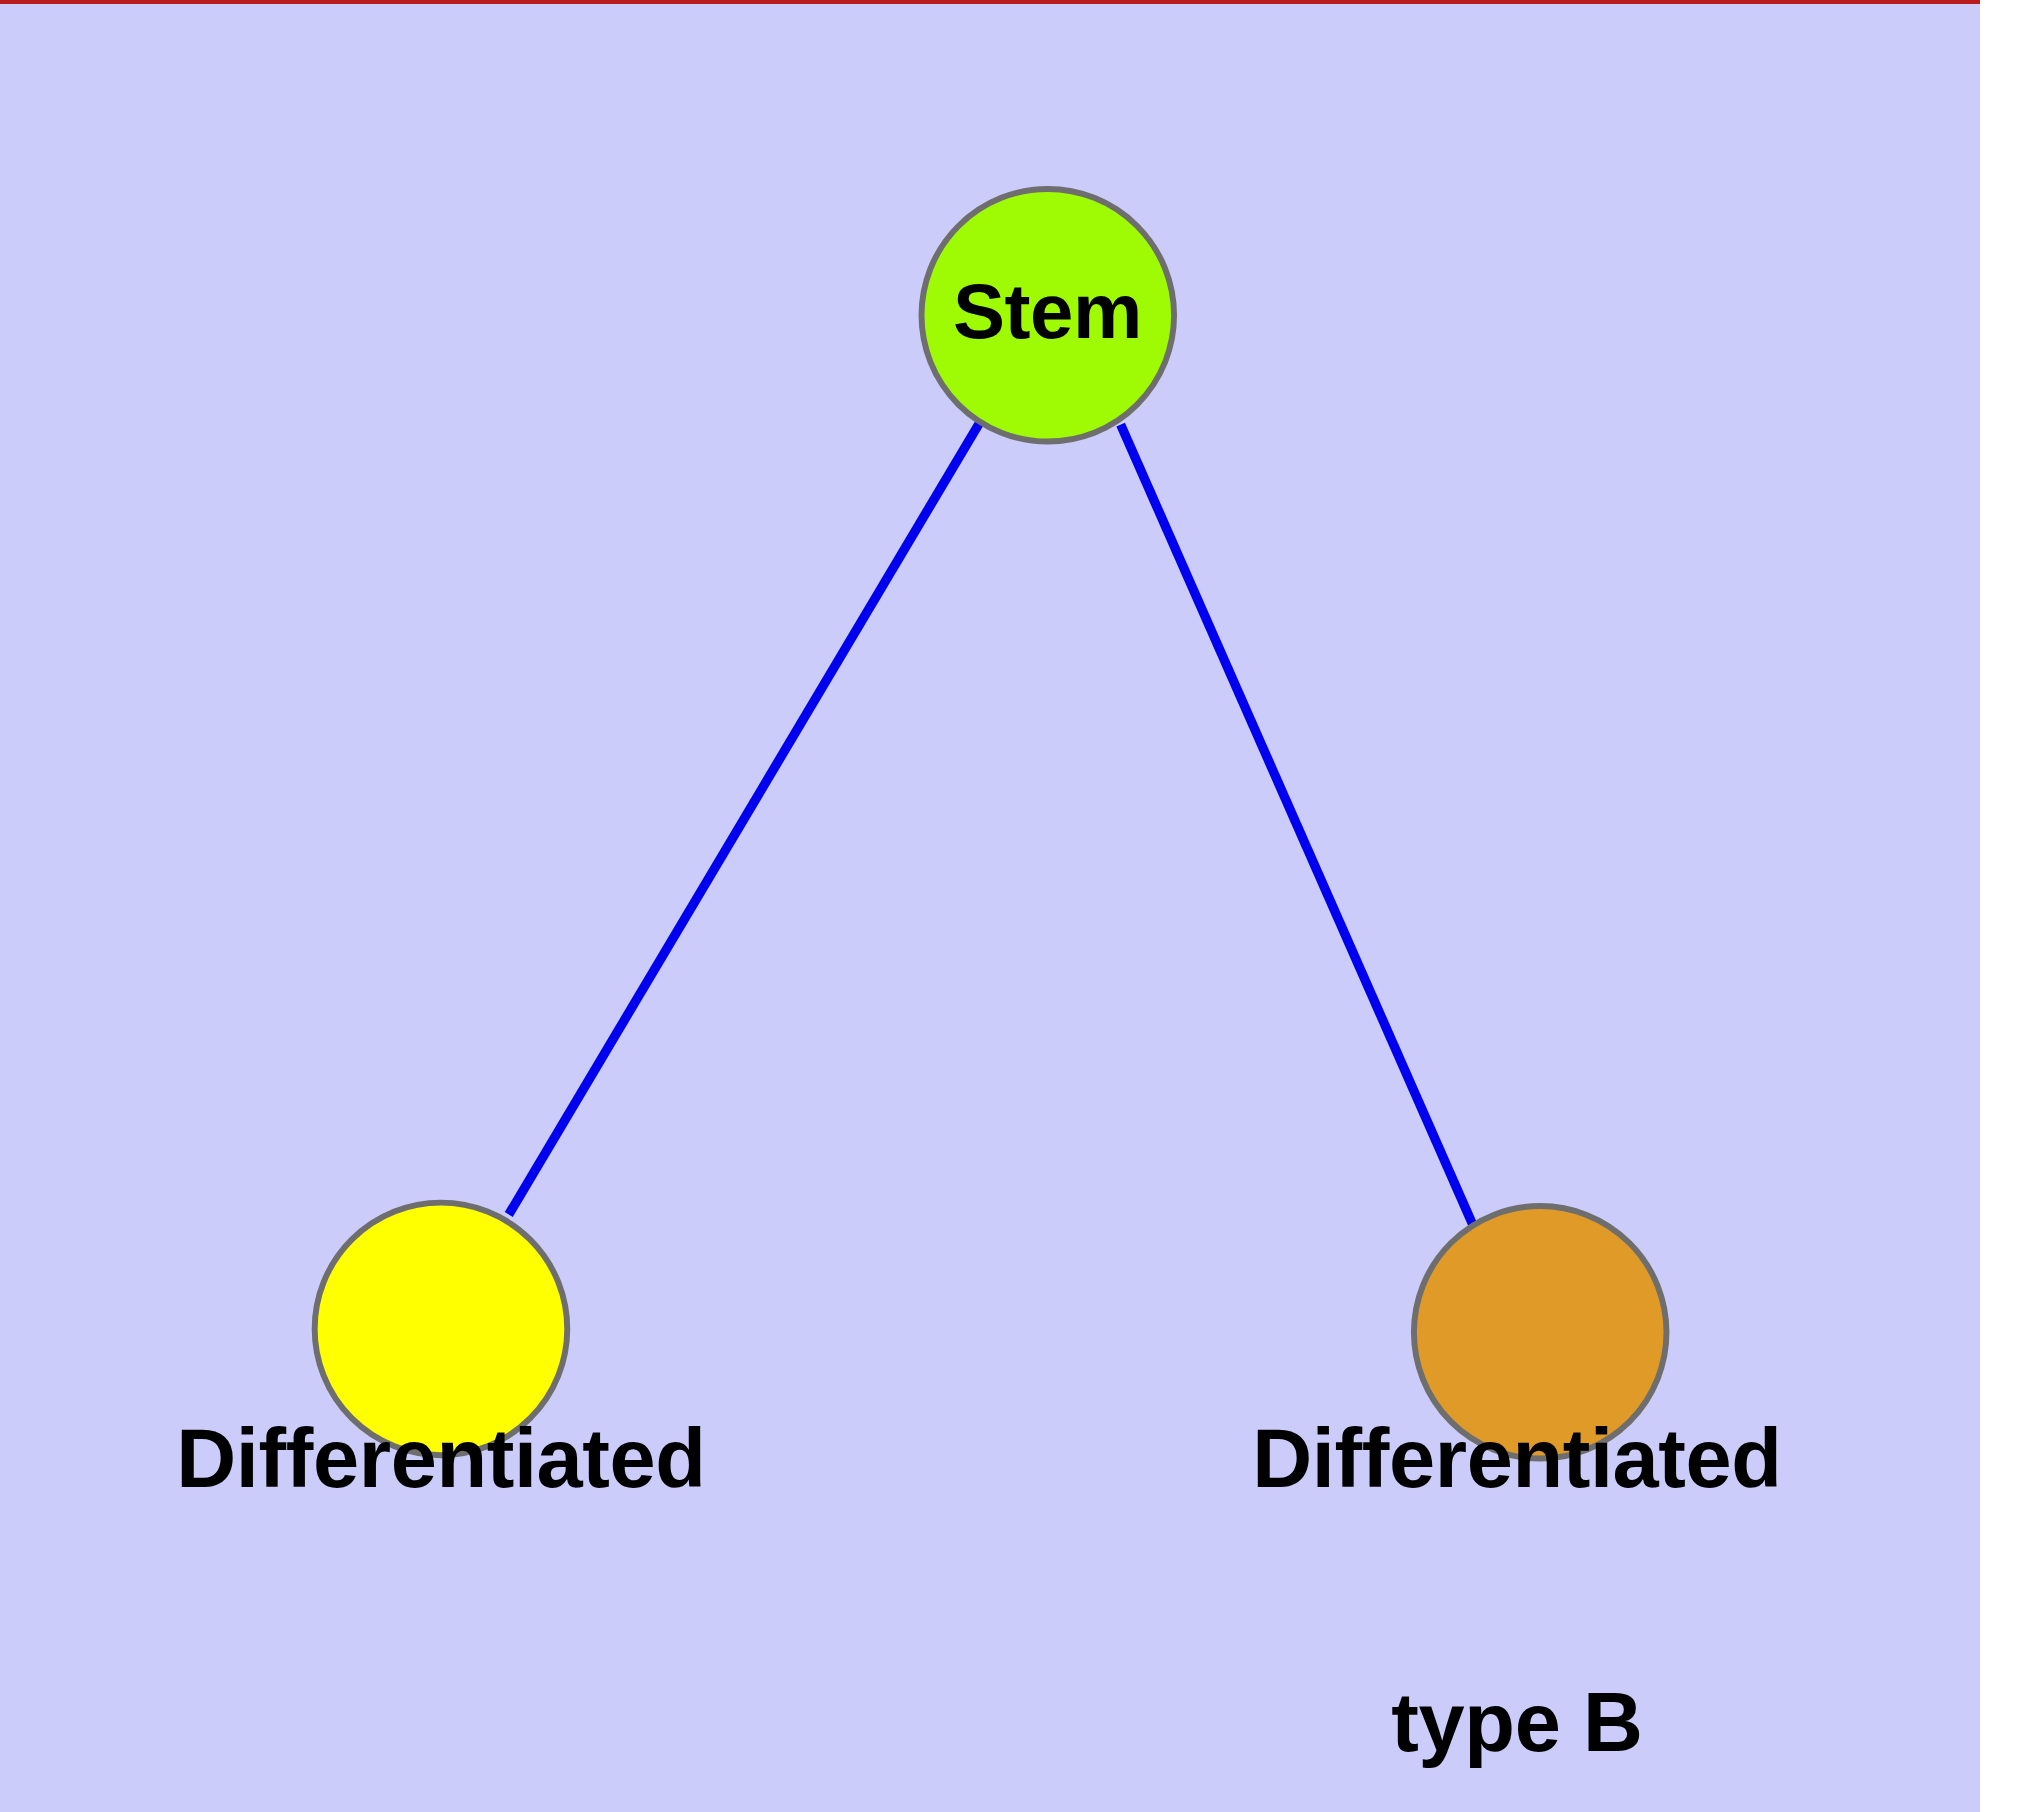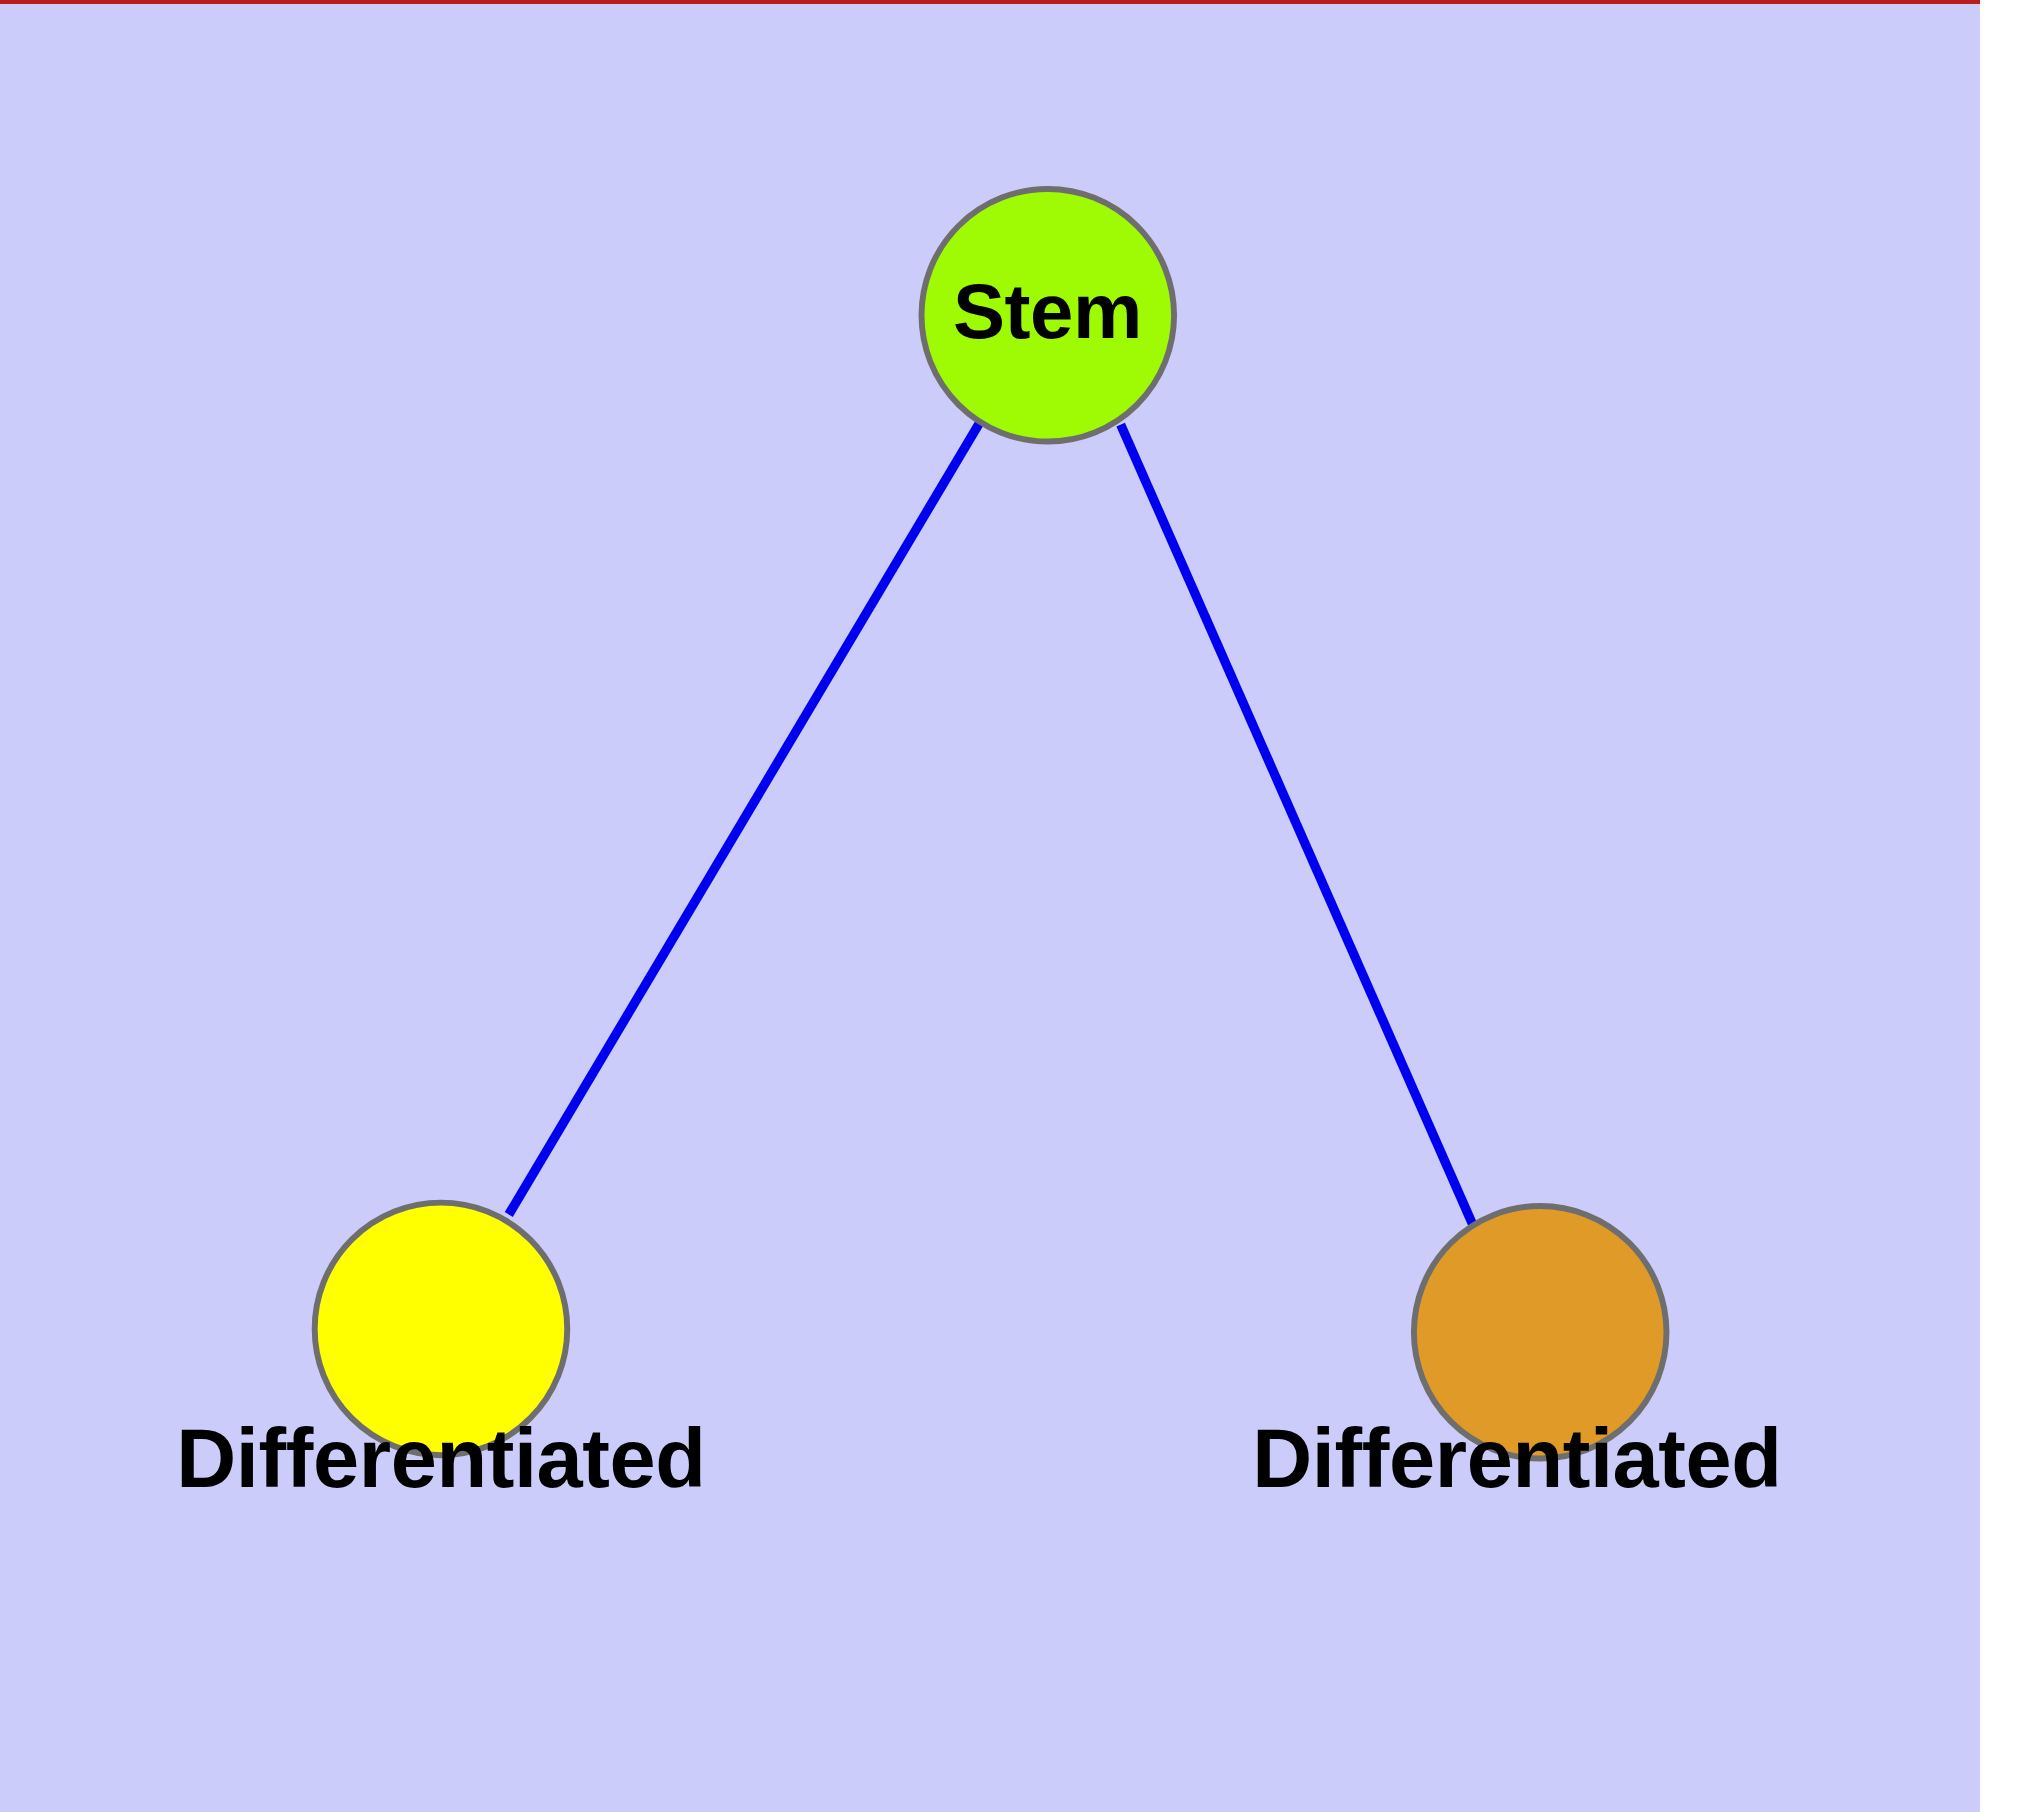--- a/index.html
+++ b/index.html
@@ -81,16 +81,17 @@
   </svg>
 
   <div class="node-label" id="label-stem">Stem</div>
 
   <div class="node-label" id="label-type-a">
     <div>Differentiated</div>
   </div>
 
   <div class="node-label" id="label-type-b">
     <div>Differentiated</div>
+    <div>type B</div>
   </div>
 
 </div>
 
 
 </body></html>

